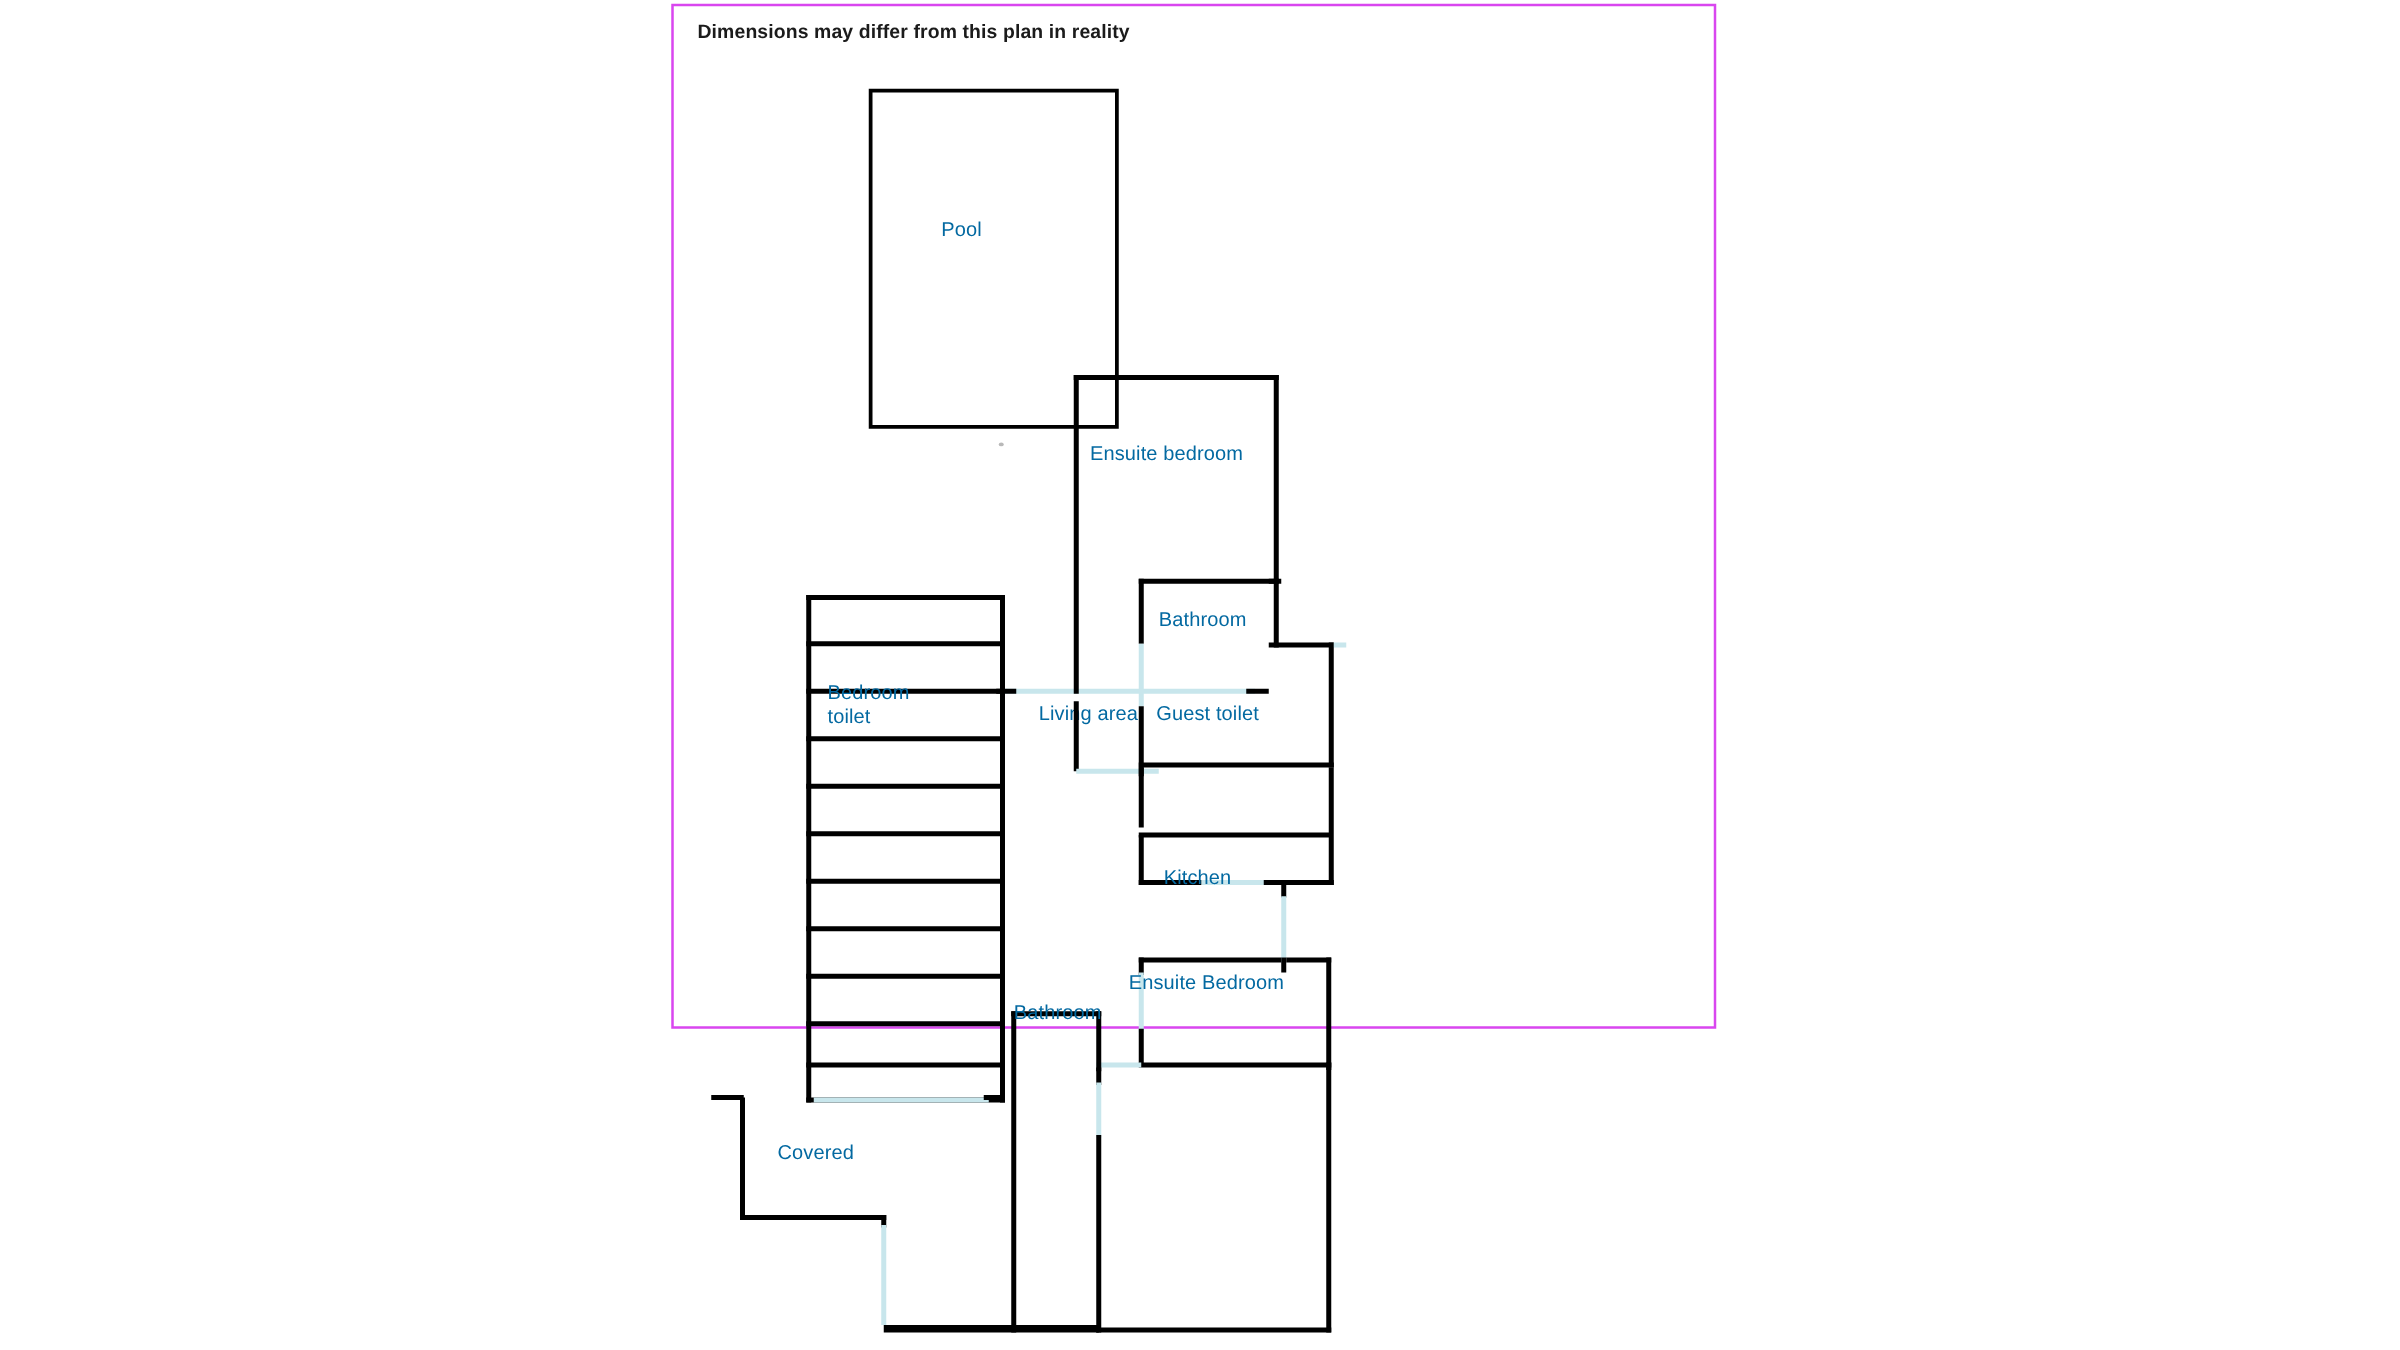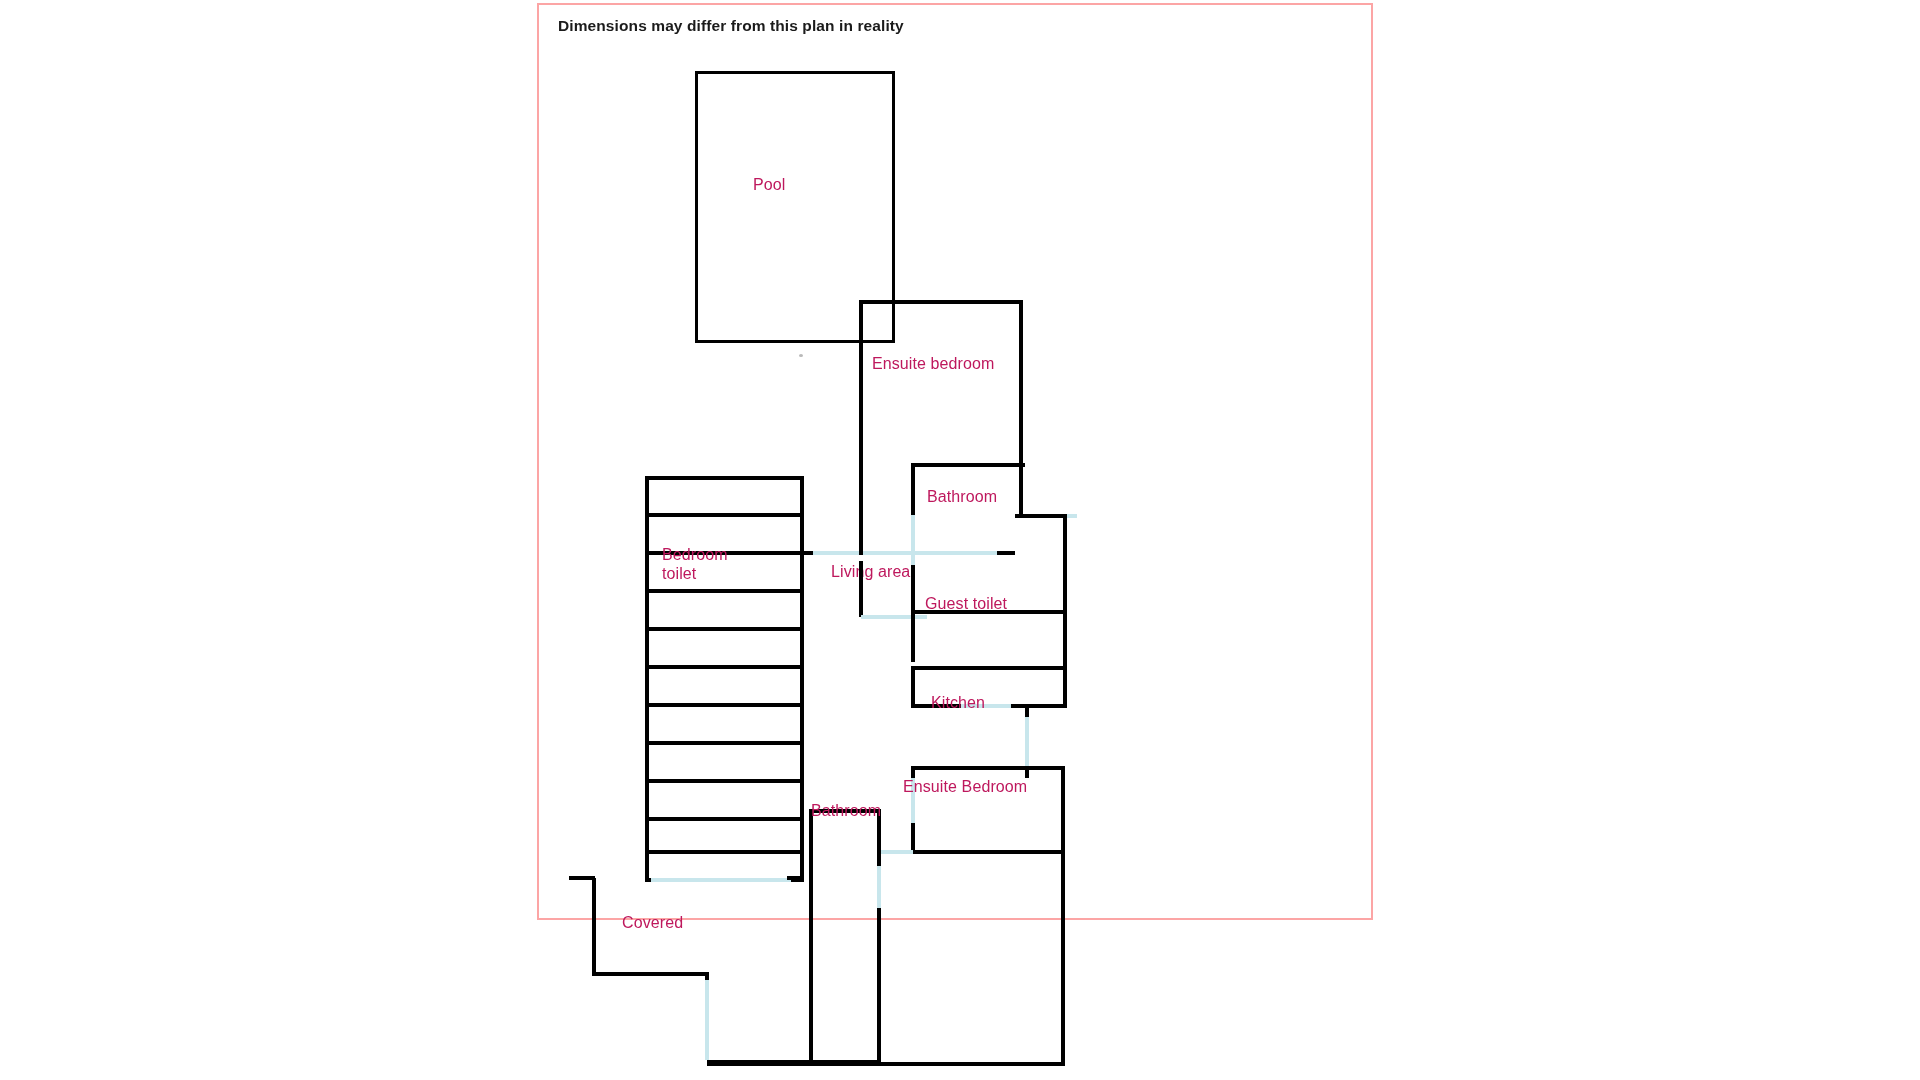--- a/index.html
+++ b/index.html
@@ -19,42 +19,42 @@
     height: 1080px;
     background: #ffffff;
   }
 
   
   #plan-frame {
     position: absolute;
     left: 537px;
     top: 3px;
     width: 836px;
-    height: 917px;
-    border: 2px solid #fca5a5;
+    height: 820px;
+    border: 2px solid #d946ef;
     background: #ffffff;
     box-sizing: border-box;
   }
 
   #disclaimer {
     position: absolute;
     left: 19px;
     top: 12px;
     font-size: 15.5px;
     font-weight: 600;
     color: #1b1b1b;
     letter-spacing: 0.1px;
     white-space: nowrap;
   }
 
   
   .room-label {
     position: absolute;
     font-size: 16px;
-    color: #be185d;
+    color: #0369a1;
     white-space: nowrap;
     line-height: 1.22;
     letter-spacing: 0.1px;
   }
 
   
   .wall {
     position: absolute;
     background: #000000;
   }
@@ -147,21 +147,21 @@
     <div class="room-label" style="left:388px; top:482px;">Bathroom</div>
 
     <div class="door door-h" style="left:528px; top:509px; width:10px;"></div>
 
     <div class="wall wall-v" style="left:372px; top:609px; height:48px;"></div>
     <div class="wall wall-v" style="left:372px; top:663px; height:40px;"></div>
     <div class="wall wall-v" style="left:524px; top:609px; height:94px;"></div>
     <div class="wall wall-h" style="left:372px; top:699px; width:52px;"></div>
     <div class="door door-h" style="left:422px; top:699px; width:52px;"></div>
     <div class="wall wall-h" style="left:472px; top:699px; width:56px;"></div>
-    <div class="room-label" style="left:386px; top:589px;text-align:center;">Guest toilet</div>
+    <div class="room-label" style="left:386px; top:557px;text-align:center;">Guest toilet</div>
 
     <div class="wall wall-v" style="left:486px; top:699px; height:14px;"></div>
     <div class="door door-v" style="left:486px; top:712px; height:53px;"></div>
     <div class="wall wall-v" style="left:486px; top:761px; height:12px;"></div>
 
     <div class="wall wall-h" style="left:372px; top:667px; width:0px;"></div>
     <div class="wall wall-h" style="left:372px; top:667px; width:0px;"></div>
 
     <div class="wall wall-h" style="left:372px; top:663px; width:0px;"></div>
 

